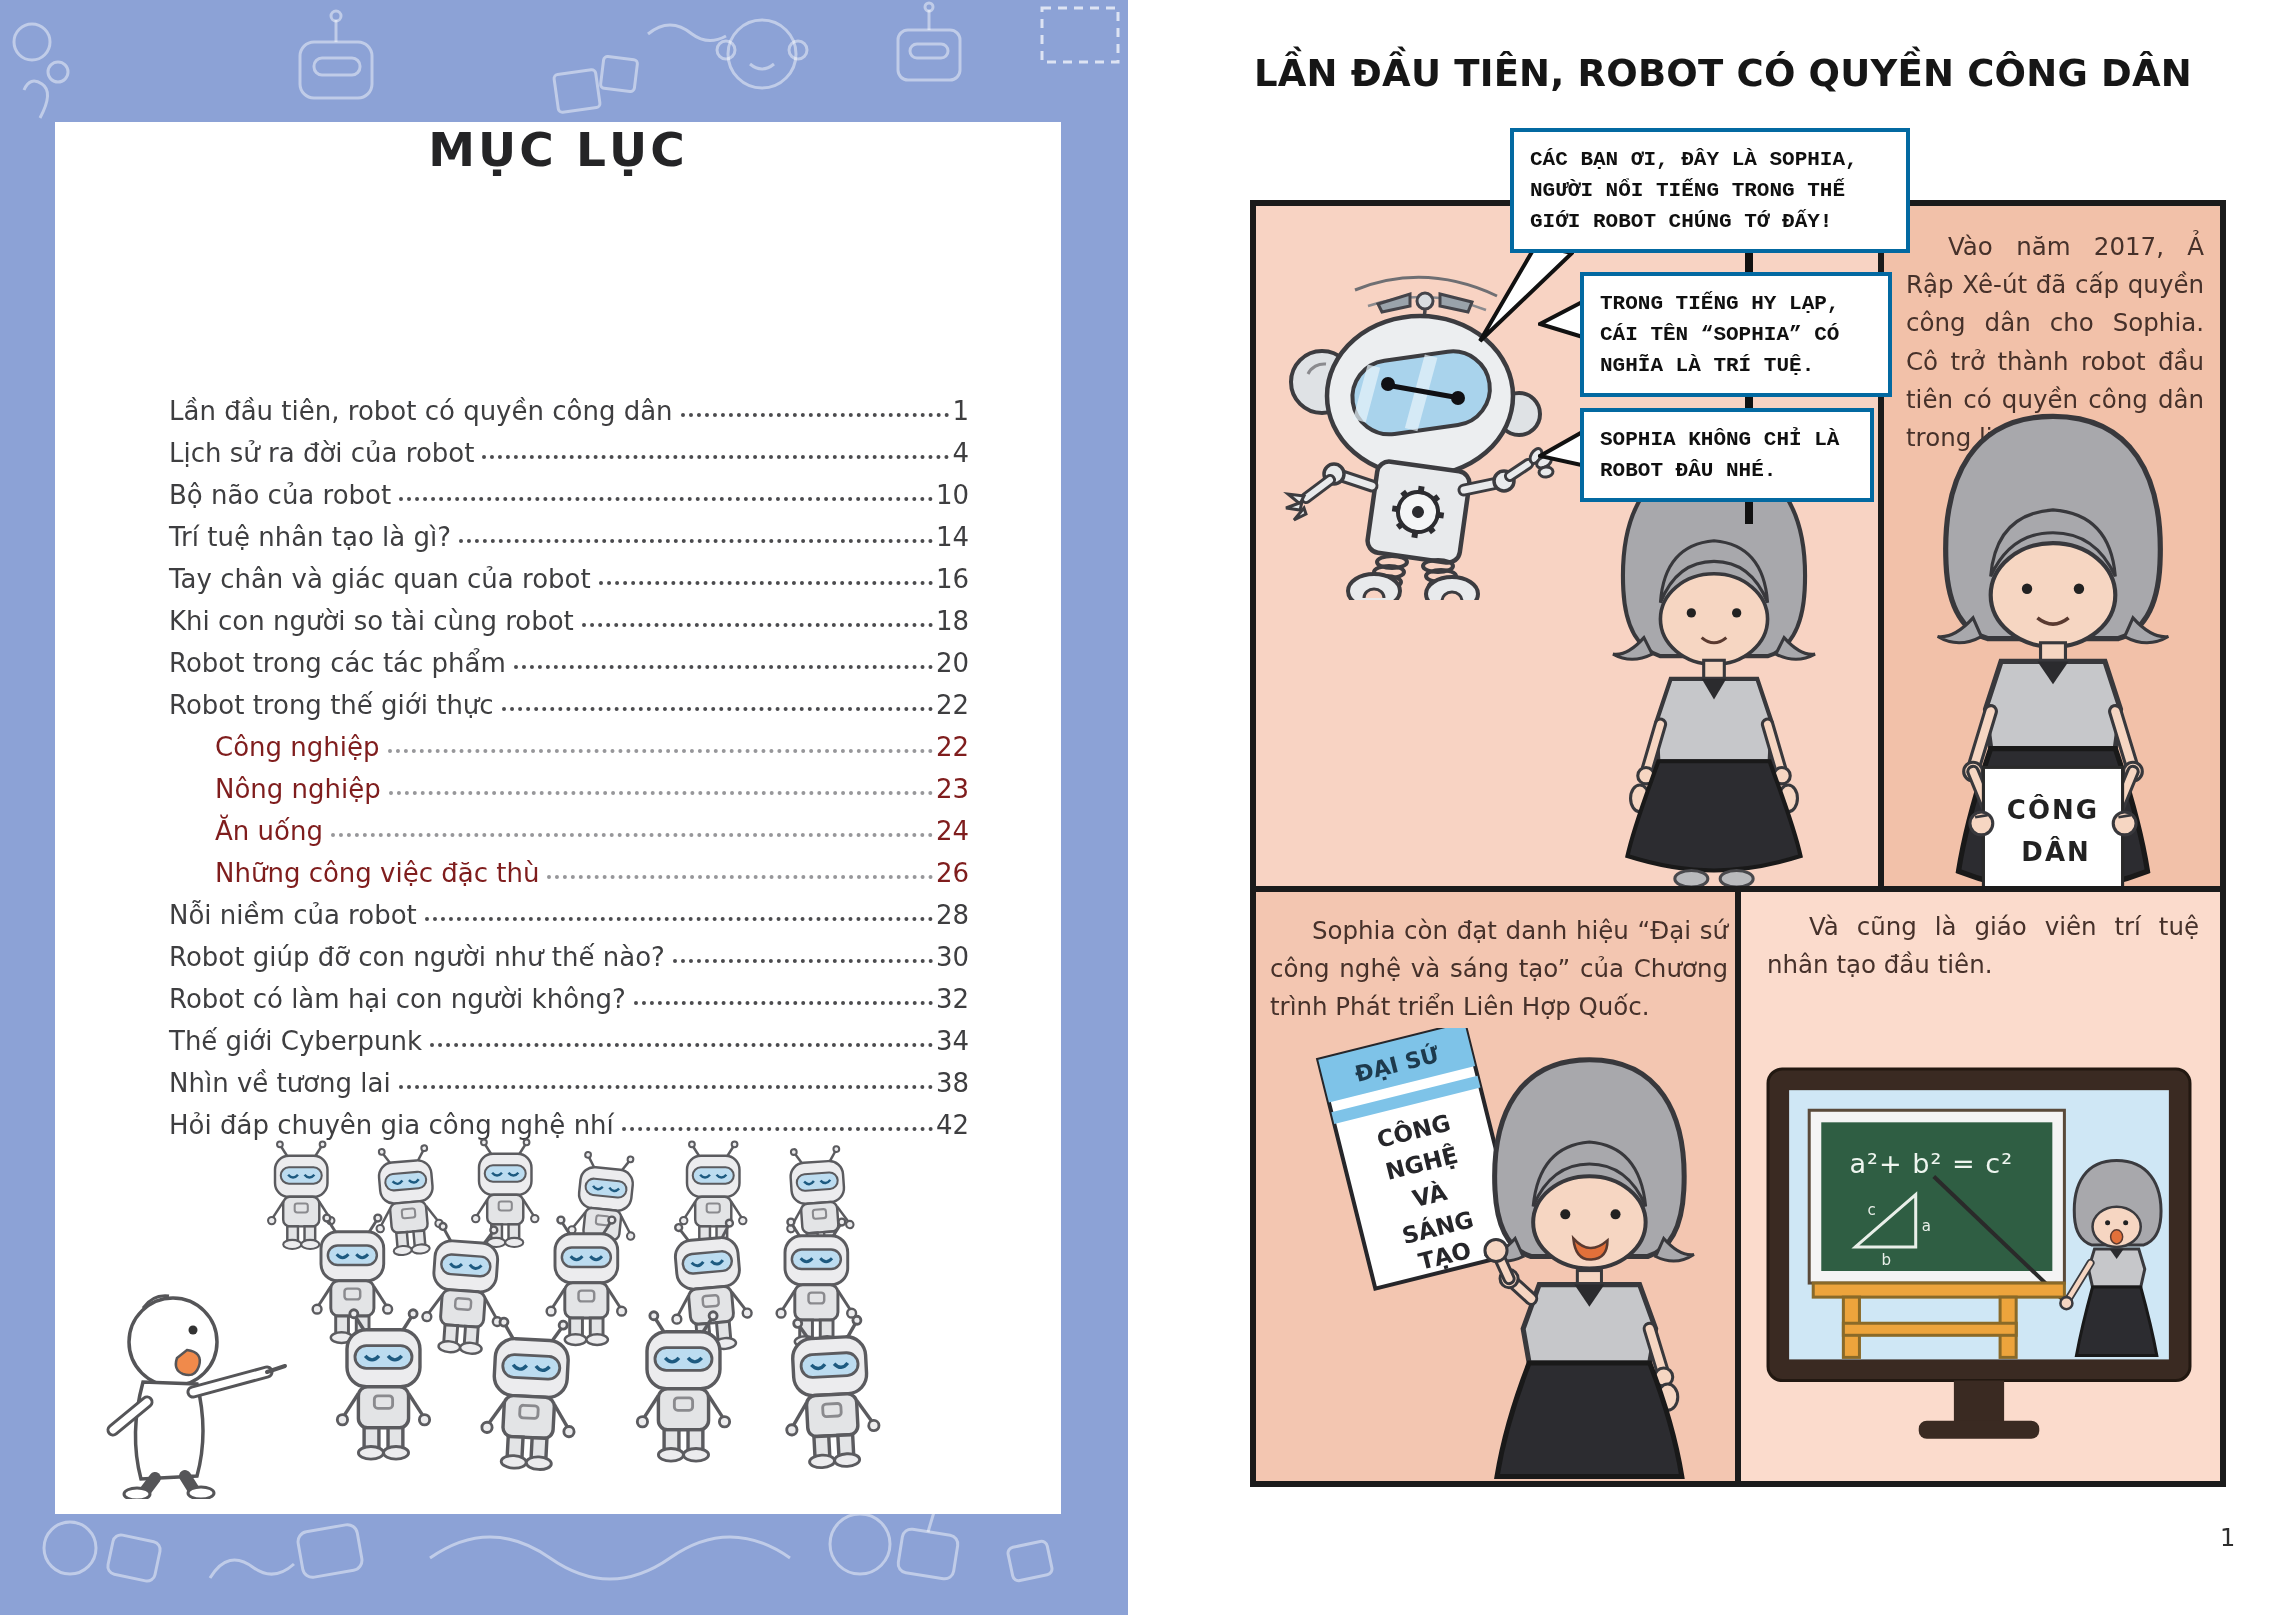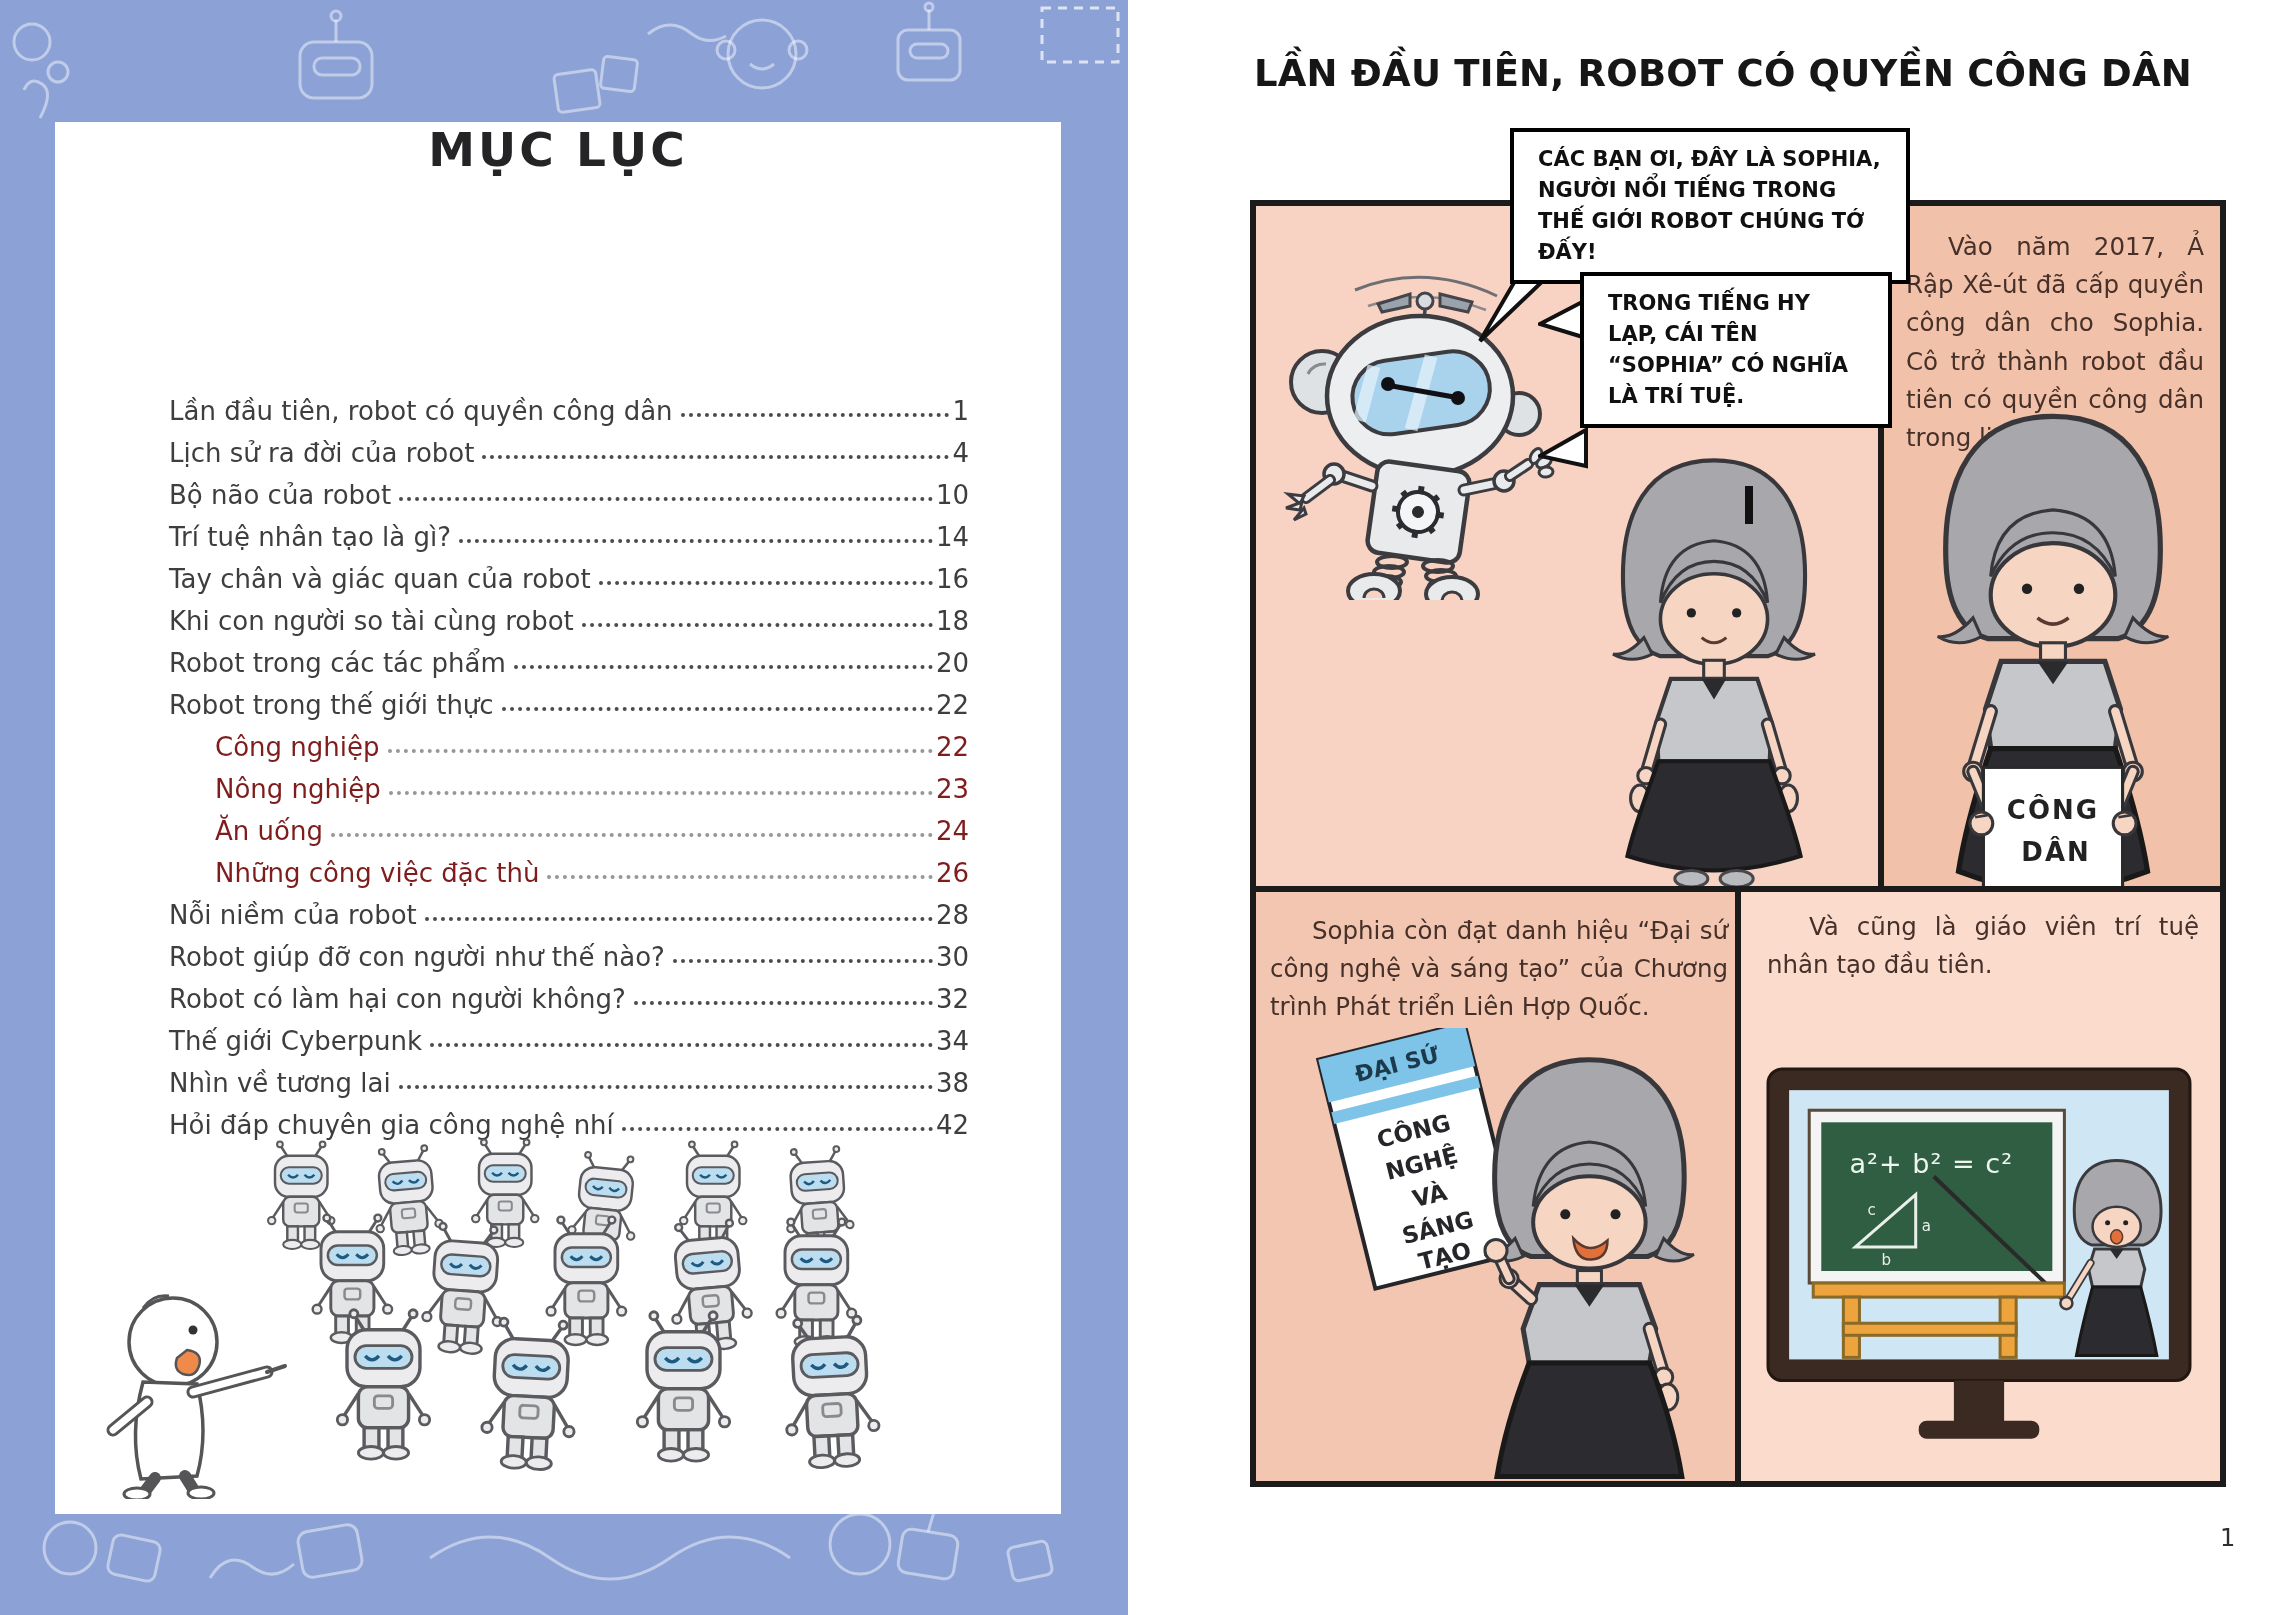--- a/index.html
+++ b/index.html
@@ -27,23 +27,23 @@
                color:#161616;letter-spacing:.2px;}
   .grid{position:absolute;left:122px;top:200px;width:976px;height:1287px;}
   .panel{position:absolute;border:6px solid #1b1b1b;box-sizing:border-box;overflow:hidden;}
   .p1{left:0;top:0;width:634px;height:692px;background:#f8d3c3;}
   .p2{left:628px;top:0;width:348px;height:692px;background:#f2c1a9;}
   .p3{left:0;top:686px;width:491px;height:601px;background:#f3c6b1;}
   .p4{left:485px;top:686px;width:491px;height:601px;background:#fbdbcc;padding-left:46px;}
   .fig{position:absolute;}
   .narr{position:absolute;font-size:24.5px;line-height:1.56;color:#46312a;
         text-align:justify;text-indent:42px;}
-  .bubble{position:absolute;background:#ffffff;border:4px solid #000000;
-          padding:12px 24px;font-size:21px;font-weight:bold;line-height:1.48;
-          color:#101010;z-index:6;}
+  .bubble{position:absolute;background:#ffffff;border:4px solid #0369a1;
+          padding:12px 16px;font-size:21px;font-weight:bold;line-height:1.48;
+          color:#101010;z-index:6;font-family:Liberation Mono, monospace;}
   .btail{position:absolute;z-index:5;}
   .bconn{position:absolute;width:8px;background:#111111;z-index:4;}
   .pageno{position:absolute;left:1092px;top:1524px;font-size:24px;color:#2e2e2e;}
 </style>
 </head>
 <body>
 
 <div id="stage">
 
   <div class="lp">
@@ -466,16 +466,17 @@
     </svg>
     <svg class="btail" style="left:410px;top:426px;" width="52" height="48" viewBox="0 0 52 48">
       <polygon points="48,4 48,40 2,30" fill="#ffffff" stroke="#111" stroke-width="4"></polygon>
     </svg>
     <div class="bconn" style="left:617px;top:246px;height:30px;"></div>
     <div class="bconn" style="left:617px;top:386px;height:26px;"></div>
     <div class="bconn" style="left:617px;top:486px;height:38px;"></div>
 
     <div class="bubble" style="left:382px;top:128px;width:400px;box-sizing:border-box;">CÁC BẠN ƠI, ĐÂY LÀ SOPHIA, NGƯỜI NỔI TIẾNG TRONG THẾ GIỚI ROBOT CHÚNG TỚ ĐẤY!</div>
     <div class="bubble" style="left:452px;top:272px;width:312px;box-sizing:border-box;">TRONG TIẾNG HY LẠP, CÁI TÊN “SOPHIA” CÓ NGHĨA LÀ TRÍ TUỆ.</div>
+    <div class="bubble" style="left:452px;top:408px;width:294px;box-sizing:border-box;">SOPHIA KHÔNG CHỈ LÀ ROBOT ĐÂU NHÉ.</div>
 
     <div class="pageno">1</div>
   </div>
 </div>
 
 </body></html>

